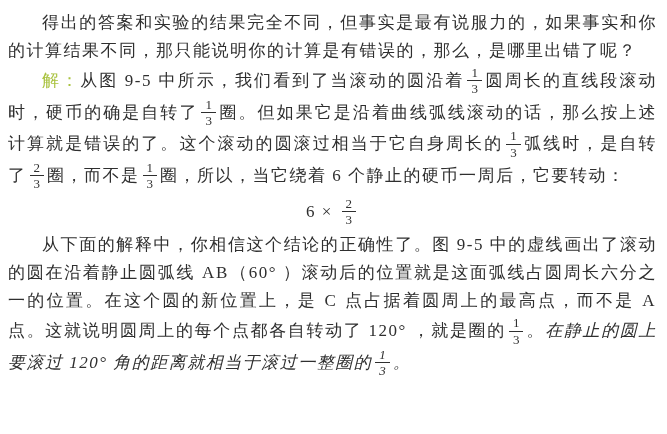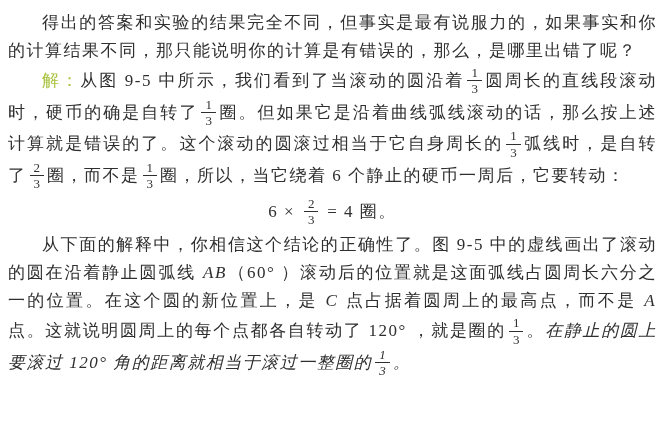--- a/index.html
+++ b/index.html
@@ -30,21 +30,20 @@
   .center {
     text-align: center;
     text-indent: 0;
     margin-top: 4px;
     margin-bottom: 4px;
   }
   .label {
     color: var(--accent-green, #a9c23f);
   }
   .var {
-    font-style: italic;
     padding: 0 1px;
   }
   .em {
     font-style: italic;
   }
   .frac {
     display: inline-block;
     text-align: center;
     vertical-align: -0.55em;
     font-size: 13px;
@@ -63,16 +62,16 @@
     padding: 0 4px;
   }
 </style>
 </head>
 <body>
 
 <div class="page">
   <div>
       <p class="para indent"><span>得出的答案和实验的结果完全不同，但事实是最有说服力的，如果事实和你的计算结果不同，那只能说明你的计算是有错误的，那么，是哪里出错了呢？</span></p>
       <p class="para indent"><span class="label">解：</span><span>从图 9-5 中所示，我们看到了当滚动的圆沿着</span><span class="frac"><span class="num">1</span><span class="den">3</span></span><span>圆周长的直线段滚动时，硬币的确是自转了</span><span class="frac"><span class="num">1</span><span class="den">3</span></span><span>圈。但如果它是沿着曲线弧线滚动的话，那么按上述计算就是错误的了。这个滚动的圆滚过相当于它自身周长的</span><span class="frac"><span class="num">1</span><span class="den">3</span></span><span>弧线时，是自转了</span><span class="frac"><span class="num">2</span><span class="den">3</span></span><span>圈，而不是</span><span class="frac"><span class="num">1</span><span class="den">3</span></span><span>圈，所以，当它绕着 6 个静止的硬币一周后，它要转动：</span></p>
-      <p class="para center"><span>6 × </span><span class="frac"><span class="num">2</span><span class="den">3</span></span><span> = 4 圈。</span></p>
+      <p class="para center"><span>6 × </span><span class="frac"><span class="num">2</span><span class="den">3</span></span></p>
       <p class="para indent"><span>从下面的解释中，你相信这个结论的正确性了。图 9-5 中的虚线画出了滚动的圆在沿着静止圆弧线 </span><span class="var">AB</span><span>（60° ）滚动后的位置就是这面弧线占圆周长六分之一的位置。在这个圆的新位置上，是 </span><span class="var">C</span><span> 点占据着圆周上的最高点，而不是 </span><span class="var">A</span><span> 点。这就说明圆周上的每个点都各自转动了 120° ，就是圈的</span><span class="frac"><span class="num">1</span><span class="den">3</span></span><span>。</span><span class="em">在静止的圆上要滚过 120° 角的距离就相当于滚过一整圈的</span><span class="frac em"><span class="num">1</span><span class="den">3</span></span><span class="em">。</span></p>
     </div>
 </div>
 
 </body></html>

